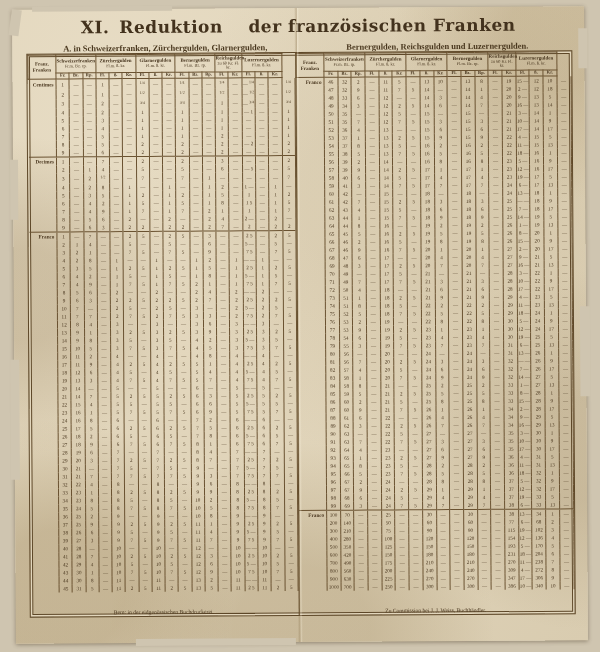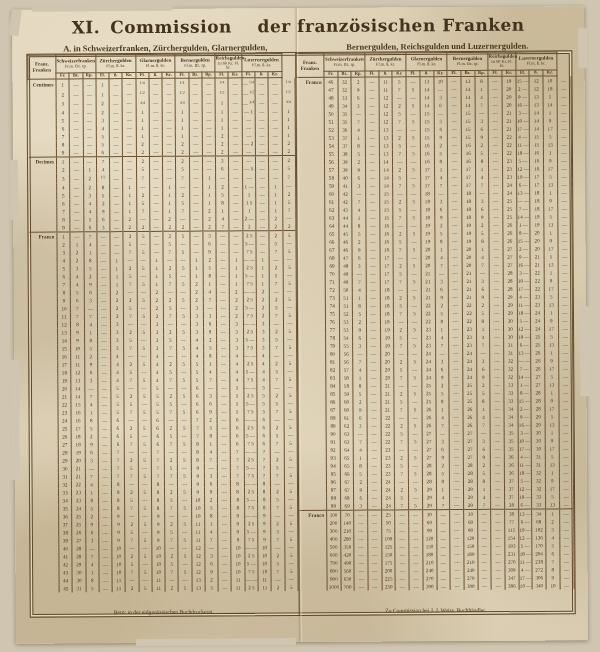--- a/index.html
+++ b/index.html
@@ -86,21 +86,21 @@
   #footL{position:absolute;left:14px;top:600px;width:268px;text-align:center;font-size:5.6px;color:#4b3820;}
   #footR{position:absolute;left:282px;top:600px;width:276px;text-align:center;font-size:5.6px;color:#4b3820;}
 </style>
 </head>
 <body>
 
 <div id="sheet">
   <div id="plate">
 
     <div class="hdr" id="title">
-      <span class="num">XI.</span><span>Commission</span>&nbsp;&nbsp;&nbsp;&nbsp;<span>der französischen Franken</span>
+      <span class="num">XI.</span><span>Reduktion</span>&nbsp;&nbsp;&nbsp;&nbsp;<span>der französischen Franken</span>
     </div>
     <div id="subA">A. in Schweizerfranken, Zürchergulden, Glarnergulden,</div>
     <div id="subB">Bernergulden, Reichsgulden und Luzernergulden.</div>
 
     <div id="box">
       <div class="half" id="halfL">
         <table>
             <thead>
               <tr>
                 <th rowspan="2" style="width: 27px;">Franz.<br>Franken</th>

